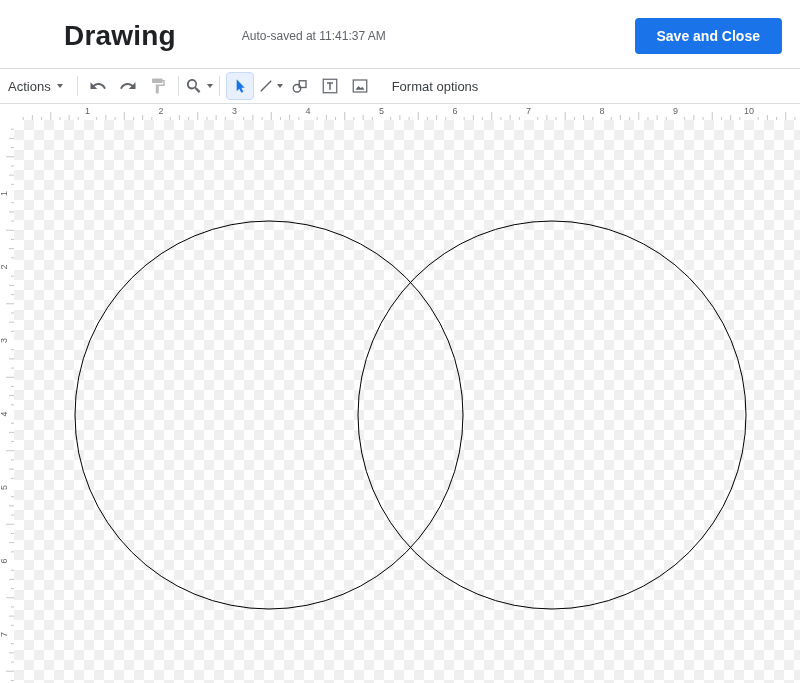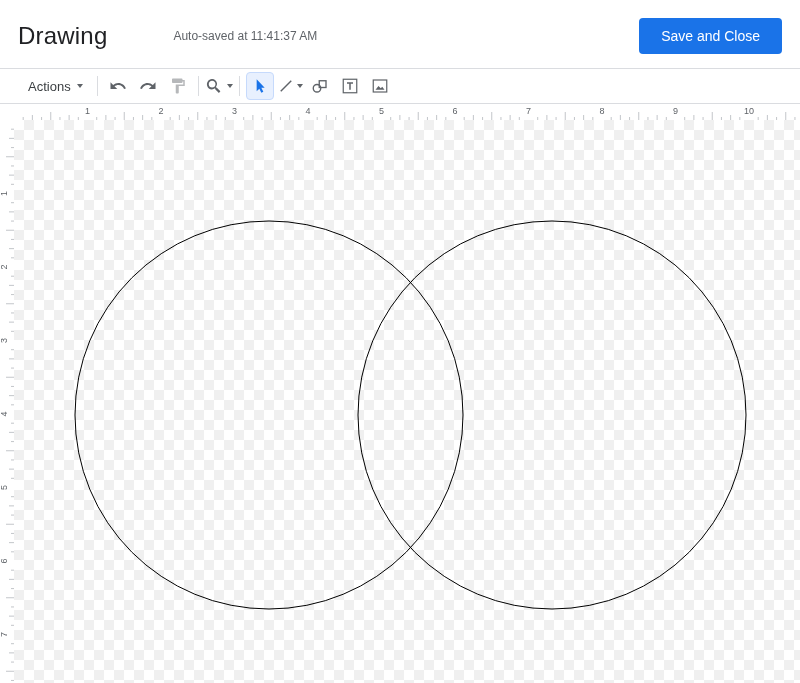--- a/index.html
+++ b/index.html
@@ -3,37 +3,37 @@
 <meta charset="utf-8">
 <style>
   * { box-sizing: border-box; }
   html, body { margin:0; padding:0; width:800px; height:683px; font-family: Arial, "Helvetica Neue", sans-serif; background:#fff; overflow:hidden; }
   
   
   .header {
     display:flex; align-items:center; padding:18px 18px 14px 18px;
   }
   .title {
-    font-size:24px; color:#202124; font-weight:400; letter-spacing:0.2px;
+    font-size:28px; color:#202124; font-weight:700; letter-spacing:0.2px;margin-left:46px;
   }
   .status {
     font-size:12px; color:#5f6368; margin-left:66px;
   }
   .spacer { flex:1; }
   .save-btn {
     background:#1a73e8; color:#fff; border:none; border-radius:4px;
-    padding:10px 22px; font-size:14px; font-weight:400; cursor:pointer;
+    padding:10px 22px; font-size:14px; font-weight:700; cursor:pointer;
     font-family:"Google Sans", Arial, sans-serif;
   }
   
   
   .toolbar {
     display:flex; align-items:center; height:36px;
     border-top:1px solid #dadce0; border-bottom:1px solid #dadce0;
-    padding:0 20px; gap:2px;
+    padding:0 0; gap:2px;
   }
   .tb-btn {
     height:28px; min-width:28px; display:flex; align-items:center; justify-content:center;
     border-radius:4px; cursor:pointer; position:relative; color:#5f6368;
   }
   .tb-btn.text { padding:0 8px; font-size:13px; color:#3c4043; gap:4px; }
   .tb-btn.active { border:1px solid #c6dafc; background:#e8f0fe; }
   .tb-btn.active svg { fill:#1a73e8; }
   .sep { width:1px; height:20px; background:#dadce0; margin:0 4px; }
   .caret {
@@ -129,20 +129,21 @@
         <rect x="3" y="3" width="18" height="18" fill="none" stroke="#5f6368" stroke-width="1.6"></rect>
         <path d="M8 7h8v2h-3v8h-2V9H8z"></path>
       </svg>
   </div>
   <div class="tb-btn">
     <svg width="18" height="18" viewBox="0 0 24 24">
         <rect x="3" y="4" width="18" height="16" fill="none" stroke="#5f6368" stroke-width="1.6"></rect>
         <path d="M6 17l4-5 3 3 2-2 3 4z"></path>
       </svg>
   </div>
+  <div class="format-options">Format options</div>
 </div>
 
 <div class="workspace">
 
   <div class="ruler-h">
     <svg id="ruler-h-svg" width="786" height="16">
         <line x1="9.1875" x2="9.1875" y1="13" y2="16" stroke="#9aa0a6" stroke-width="0.6"></line>
         <line x1="18.375" x2="18.375" y1="11" y2="16" stroke="#9aa0a6" stroke-width="0.6"></line>
         <line x1="27.5625" x2="27.5625" y1="13" y2="16" stroke="#9aa0a6" stroke-width="0.6"></line>
         <line x1="36.75" x2="36.75" y1="8" y2="16" stroke="#9aa0a6" stroke-width="0.6"></line>

